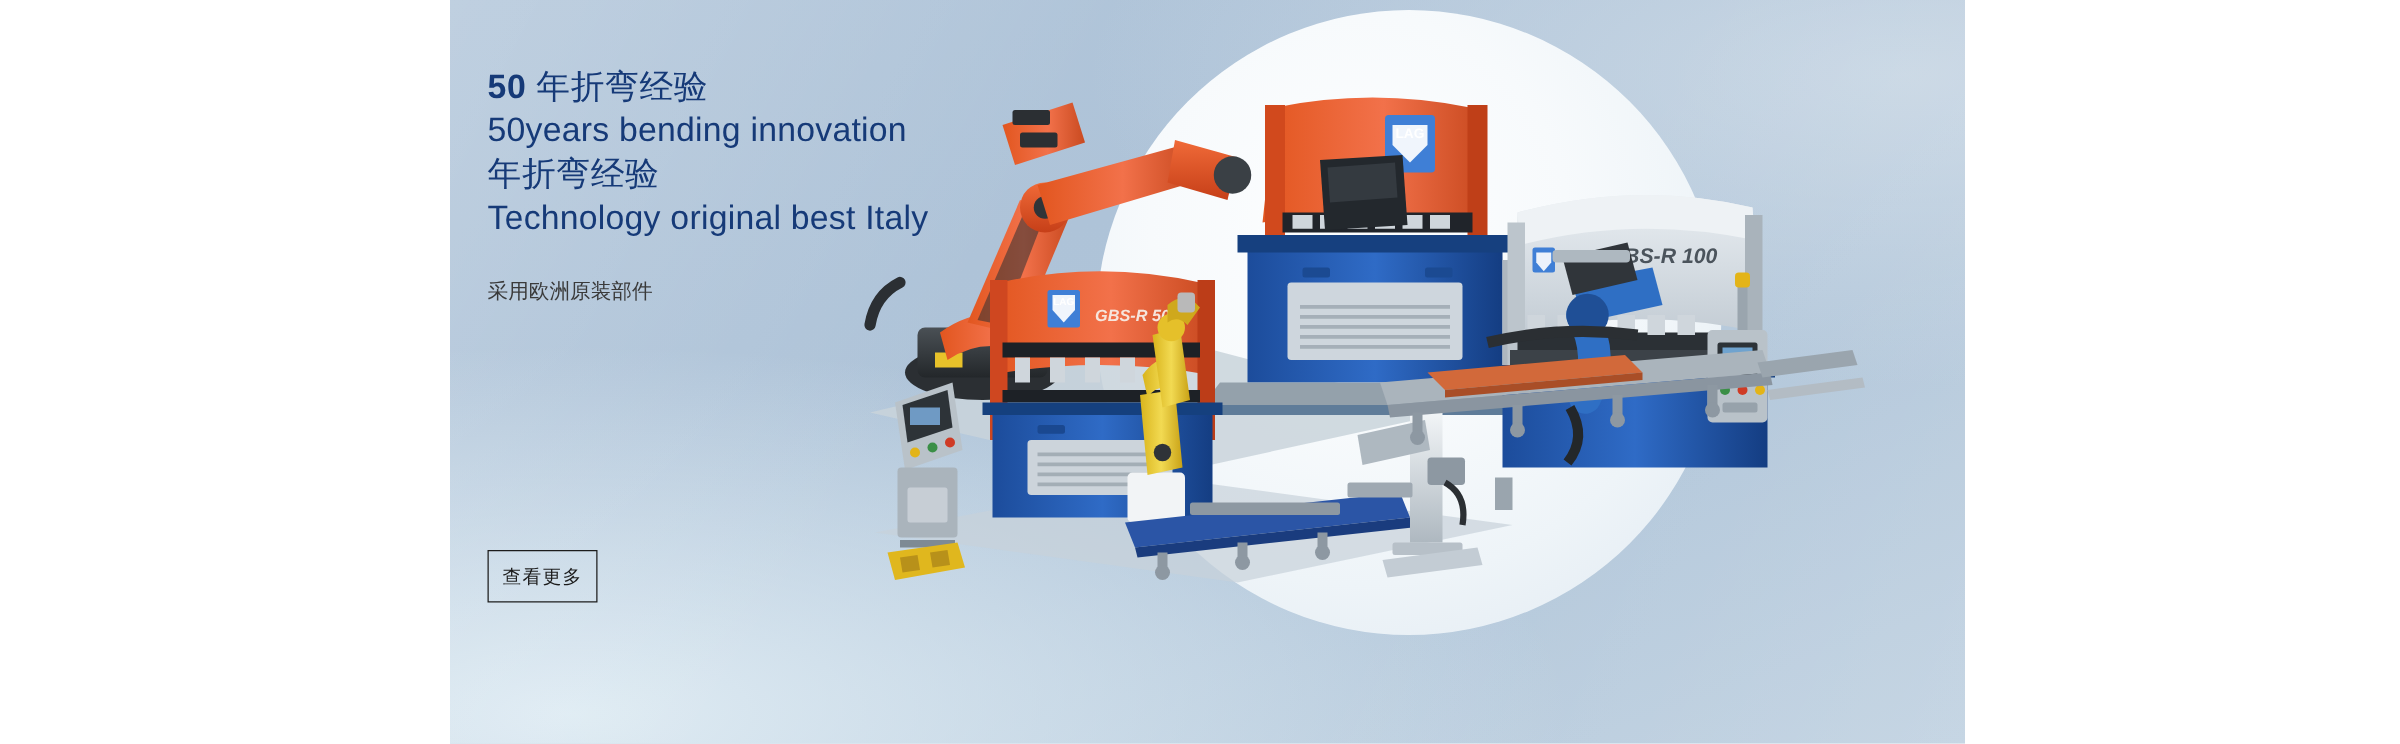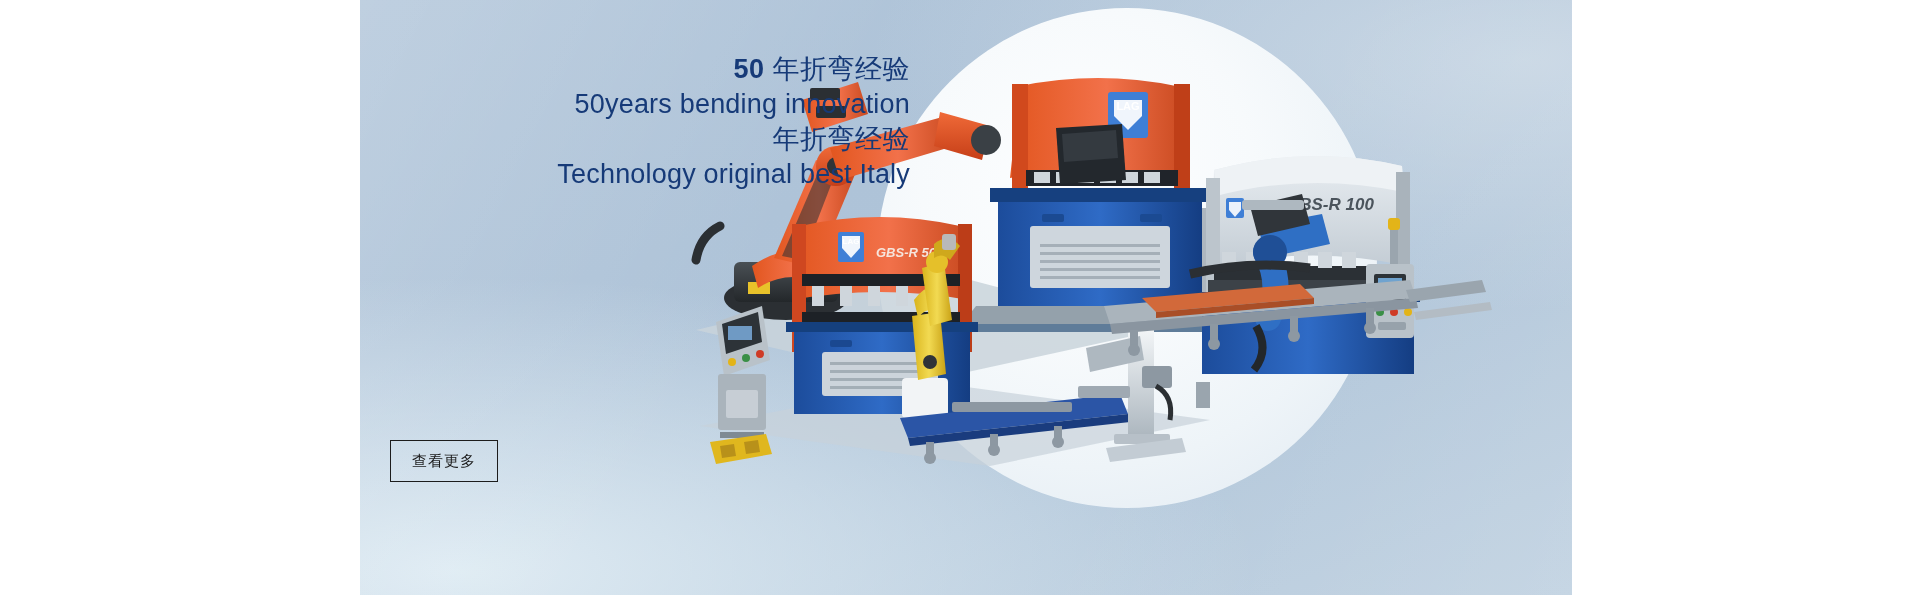--- a/index.html
+++ b/index.html
@@ -34,35 +34,35 @@
   
   .glow-circle {
     position:absolute; left:517px; top:8px; width:500px; height:500px;
     border-radius:50%;
     background:radial-gradient(circle at 42% 34%,
         #fdfeff 0%, #f7fafc 38%, #eef4f8 66%, #e5edf4 86%, rgba(226,236,244,0.55) 100%);
     filter:blur(0.3px);
   }
 
   
-  .copy { position:absolute; left:30px; top:52px; width:520px;text-align:right; }
+  .copy { position:absolute; left:30px; top:52px; width:520px; }
 
   .headline { color:#163a78; line-height:1.30; }
   .h-line { white-space:nowrap; }
   .h-cn  { font-size:27px; letter-spacing:.5px; }
   .h-en  { font-size:27px; letter-spacing:.2px; }
   .h-num { font-weight:700; }
 
   .subcopy { margin-top:26px; color:#3a3a3a; line-height:1.92; }
   .s-line { font-size:16.5px; white-space:nowrap; }
 
   
   .cta {
     position:absolute; left:30px; top:440px;
-    width:108px; height:42px;
+    width:88px; height:42px;
     border:1px solid #1c1c1c; background:transparent;
     color:#1b1b1b; font-size:15px; letter-spacing:1px;
     font-family:"Liberation Sans", sans-serif;
     cursor:pointer; display:flex; align-items:center; justify-content:center;
   }
 
   
   .art { position:absolute; left:330px; top:30px; width:880px; height:420px; }
   .art svg { display:block; width:100%; height:100%; overflow:visible; }
   .m-label { font-family:"Liberation Sans", sans-serif; font-style:italic; font-weight:700; }
@@ -366,18 +366,19 @@
       <div class="headline">
         <div class="h-line h-cn">
           <span class="h-num">50</span><span> 年折弯经验</span>
         </div>
         <div class="h-line h-en">50years bending innovation</div>
         <div class="h-line h-cn">年折弯经验</div>
         <div class="h-line h-en">Technology original best Italy</div>
       </div>
 
       <div class="subcopy">
+        <div class="s-line">采用欧洲原装部件</div>
       </div>
     </div>
 
     <button class="cta" type="button">查看更多</button>
   </div>
 </div>
 
 </body></html>

